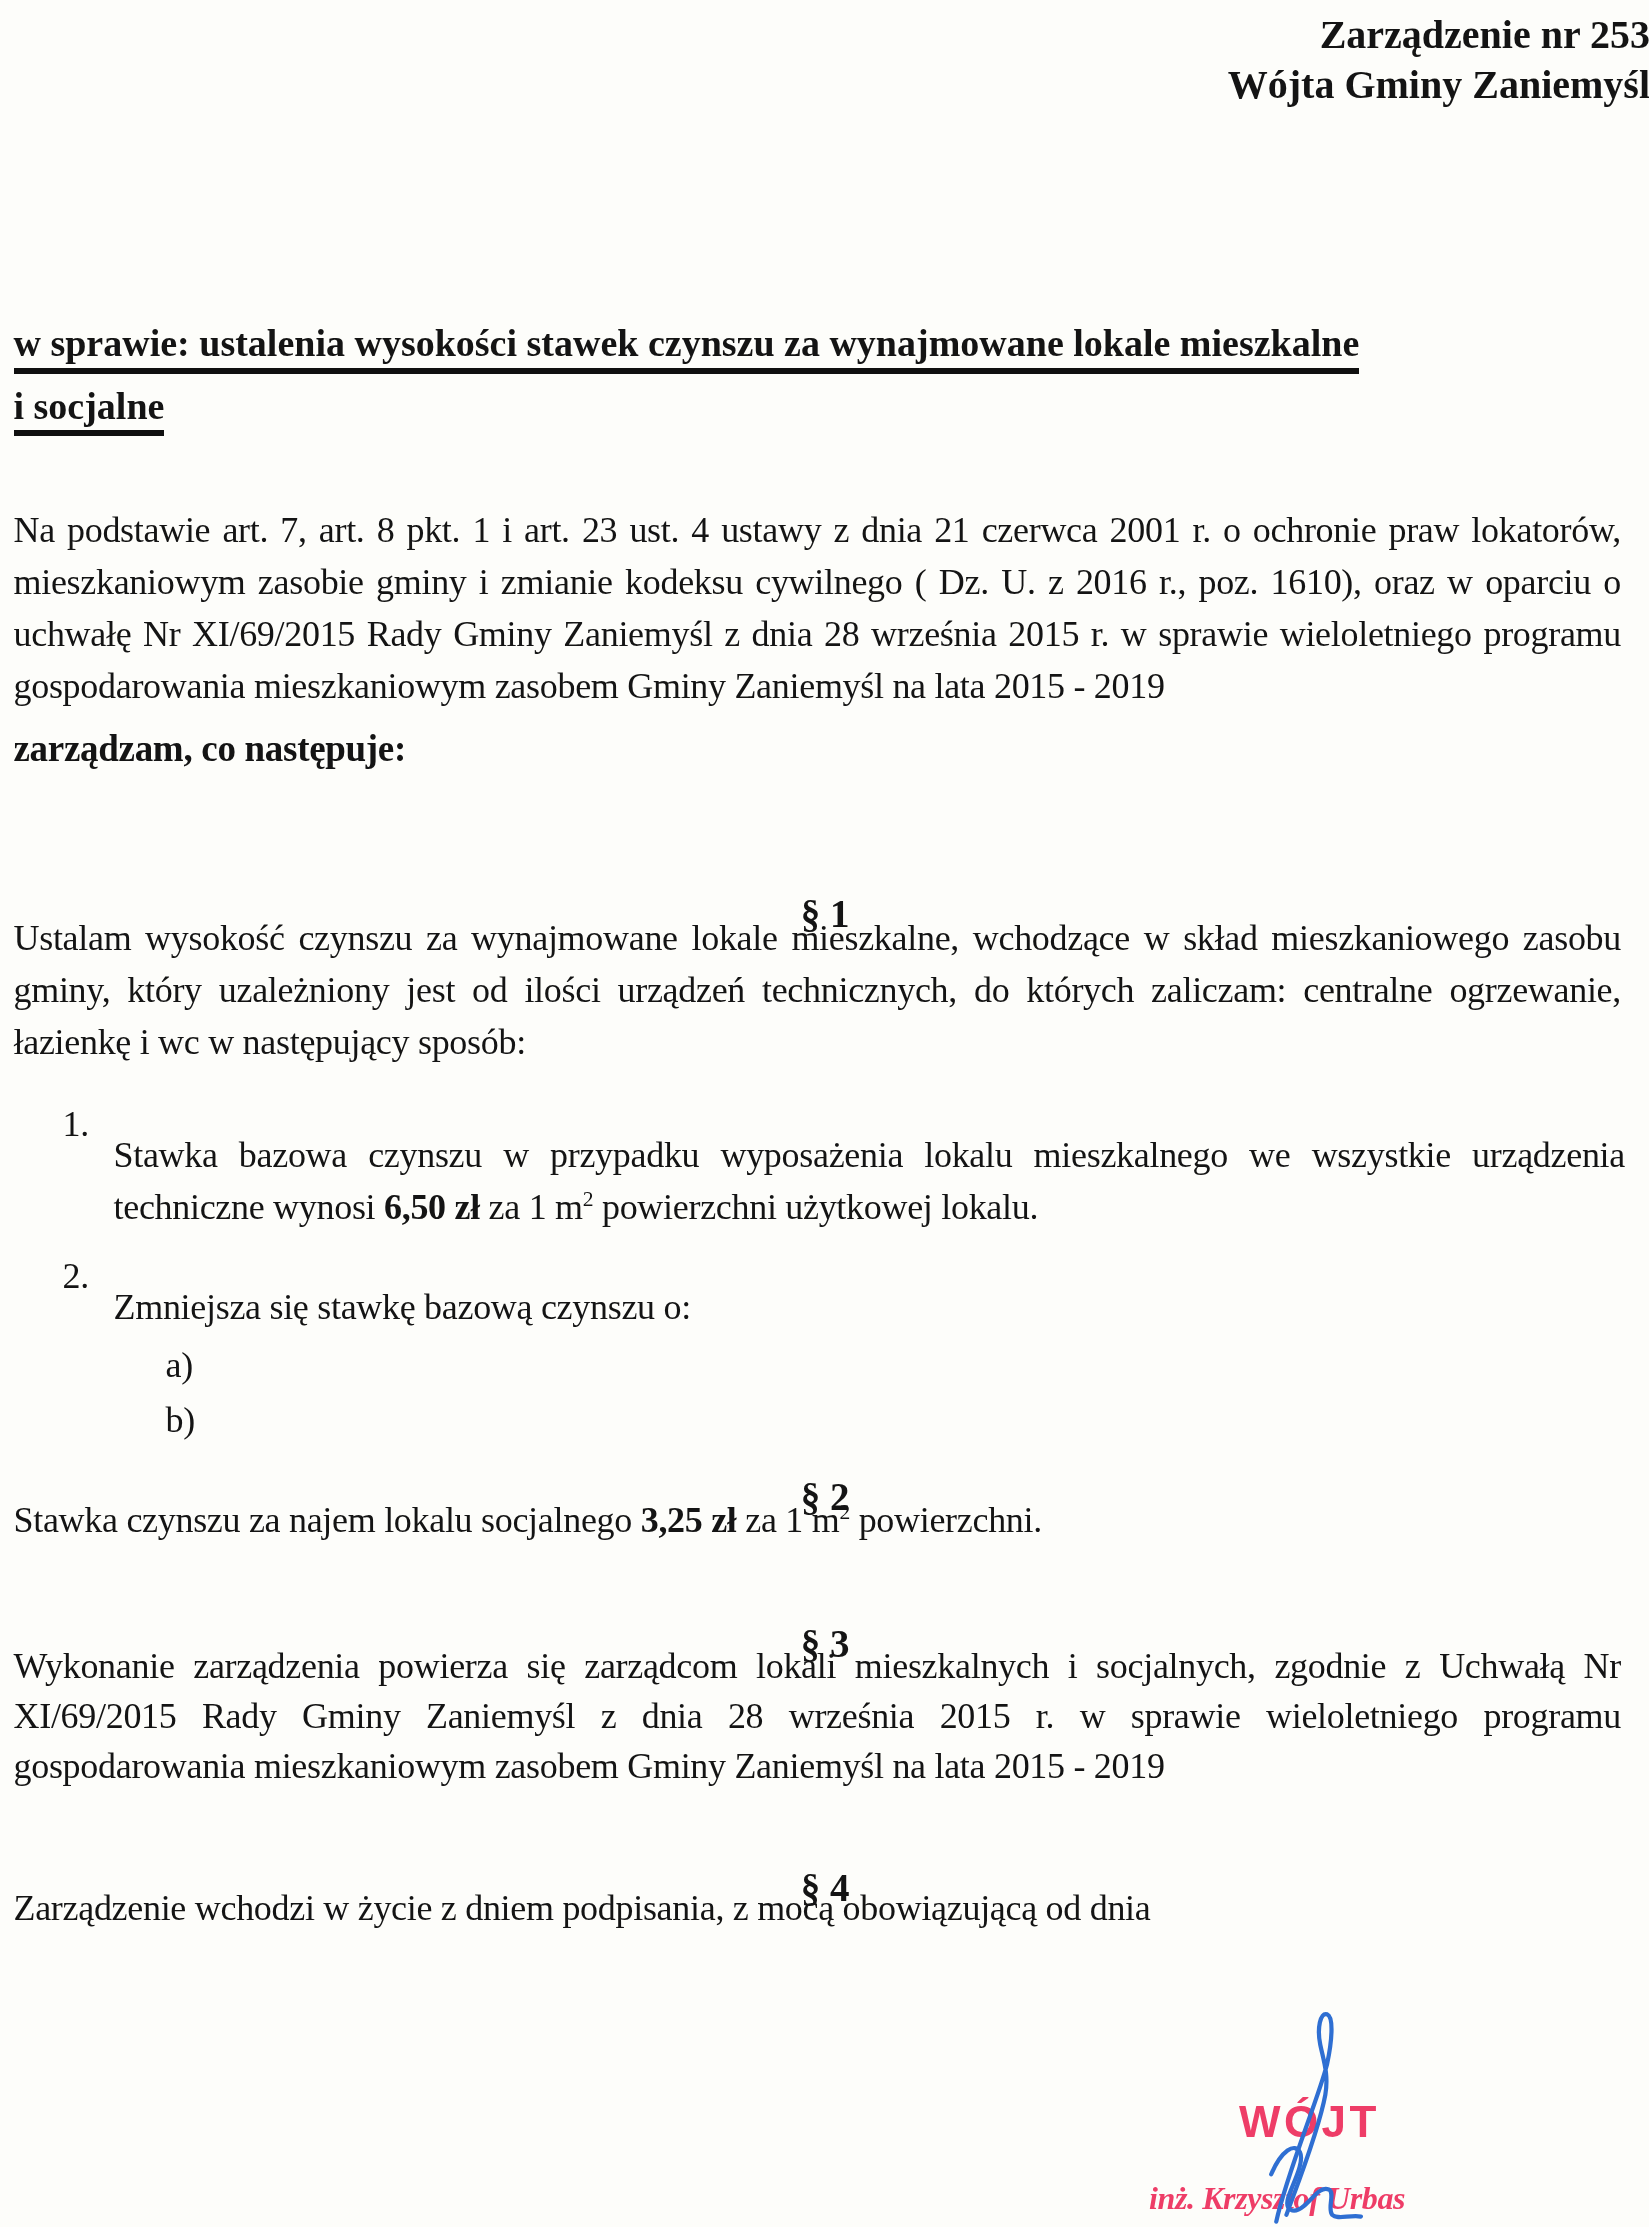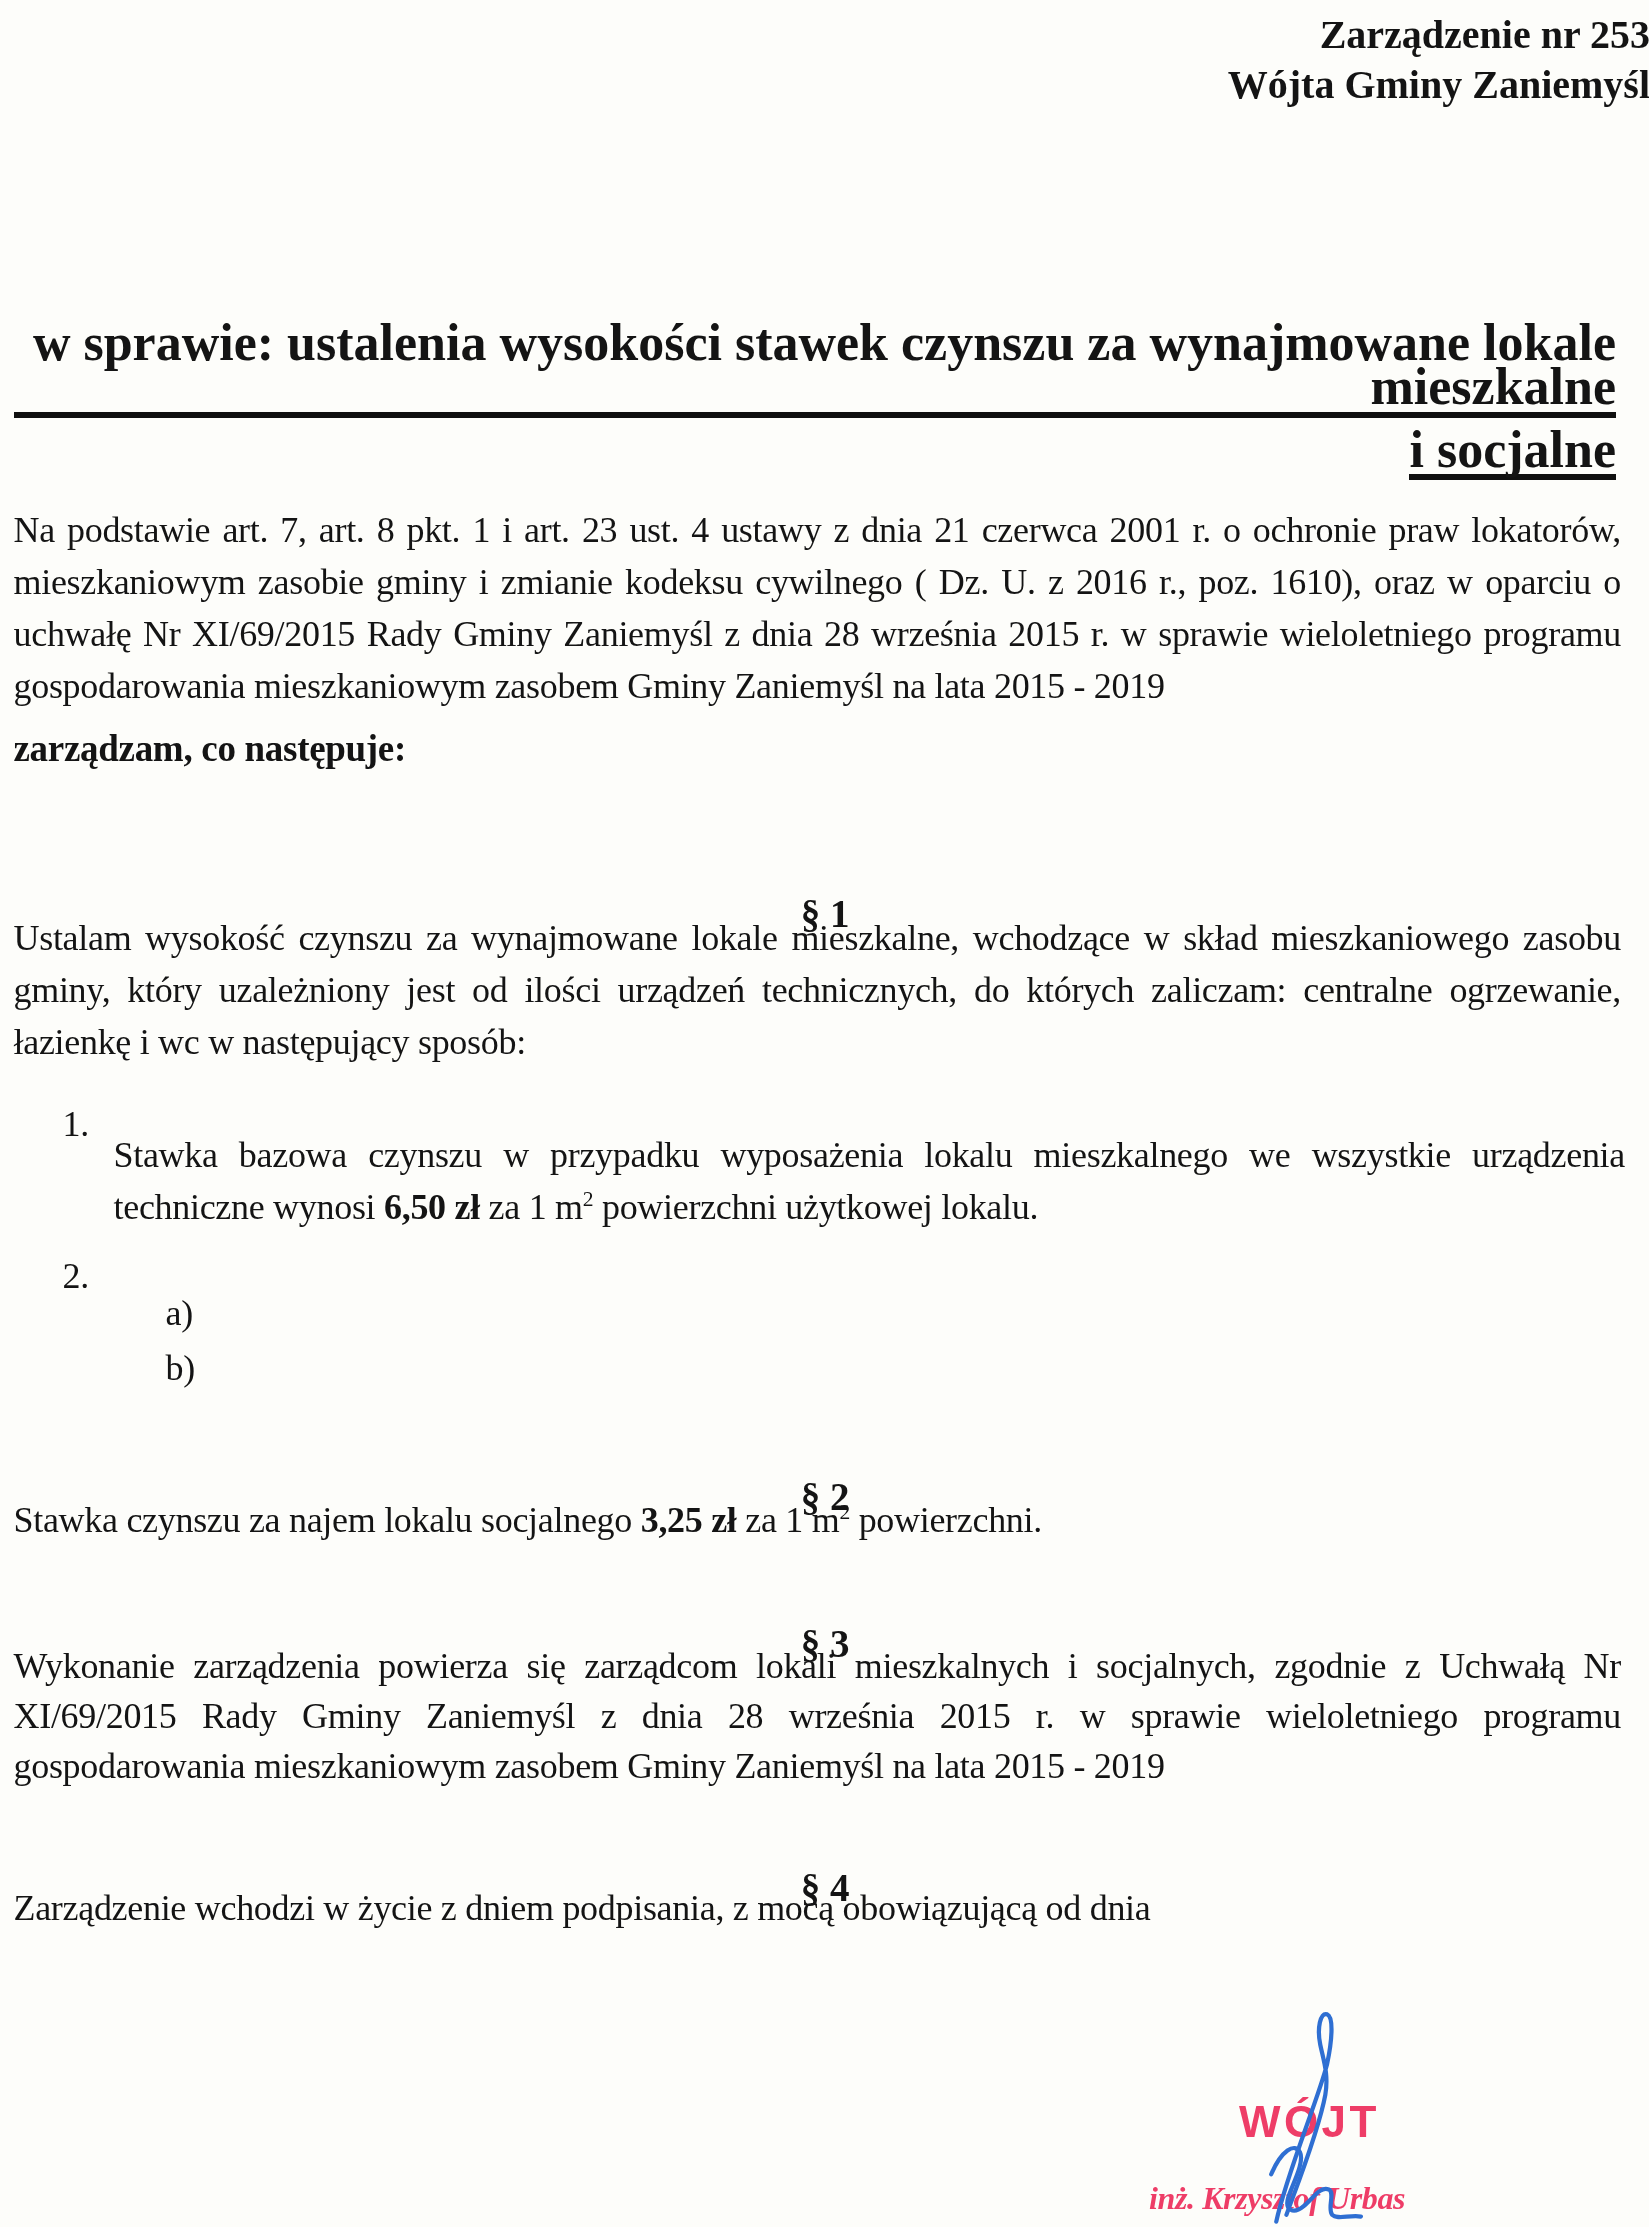--- a/index.html
+++ b/index.html
@@ -14,21 +14,21 @@
   .abs { position: absolute; }
   .center { left: 0; right: 0; text-align: center; }
   .body-text { font-size: 36px; line-height: 52px; letter-spacing: -0.3px; }
   .just { text-align: justify; }
   p { margin: 0; }
 
   
   #title-block { top: 10px; font-weight: bold; font-size: 40px; line-height: 50px; text-align: right; }
 
   
-  #subject { top: 321px; left: 13.5px; right: 34px; font-weight: bold; font-size: 52px; line-height: 44px; text-align: right; }
+  #subject { top: 321px; left: 13.5px; right: 34px; font-weight: bold; font-size: 38px; line-height: 44px; }
   #subject .u { display: inline-block; border-bottom: 6.8px solid #101010; padding-bottom: 2.5px; }
   #subject .u2 { margin-top: 10px; }
 
   
   #preamble-block { top: 504px; left: 13.5px; right: 29px; }
   #ordaining-clause { font-weight: bold; margin-top: 11px; font-size: 37px; }
 
   
   .sec-heading { font-weight: bold; font-size: 39px; line-height: 44px; }
   #s1-heading { top: 860px; }
@@ -93,20 +93,21 @@
 <div id="item-1" class="abs body-text li">
   <span class="num">1.</span>
   <div class="li-body just">
     <span>Stawka bazowa czynszu w przypadku wyposażenia lokalu mieszkalnego we wszystkie urządzenia techniczne wynosi </span><span class="b">6,50 zł</span><span> za 1 m</span><span class="sup">2</span><span> powierzchni użytkowej lokalu.</span>
   </div>
 </div>
 
 <div id="item-2" class="abs body-text li">
   <span class="num">2.</span>
   <div class="li-body">
+    <p>Zmniejsza się stawkę bazową czynszu o:</p>
     <div class="subli">
       <span class="sub-label">a)</span>
     </div>
     <div class="subli">
       <span class="sub-label">b)</span>
     </div>
   </div>
 </div>
 
 <h2 id="s2-heading" class="abs center sec-heading">§ 2</h2>

